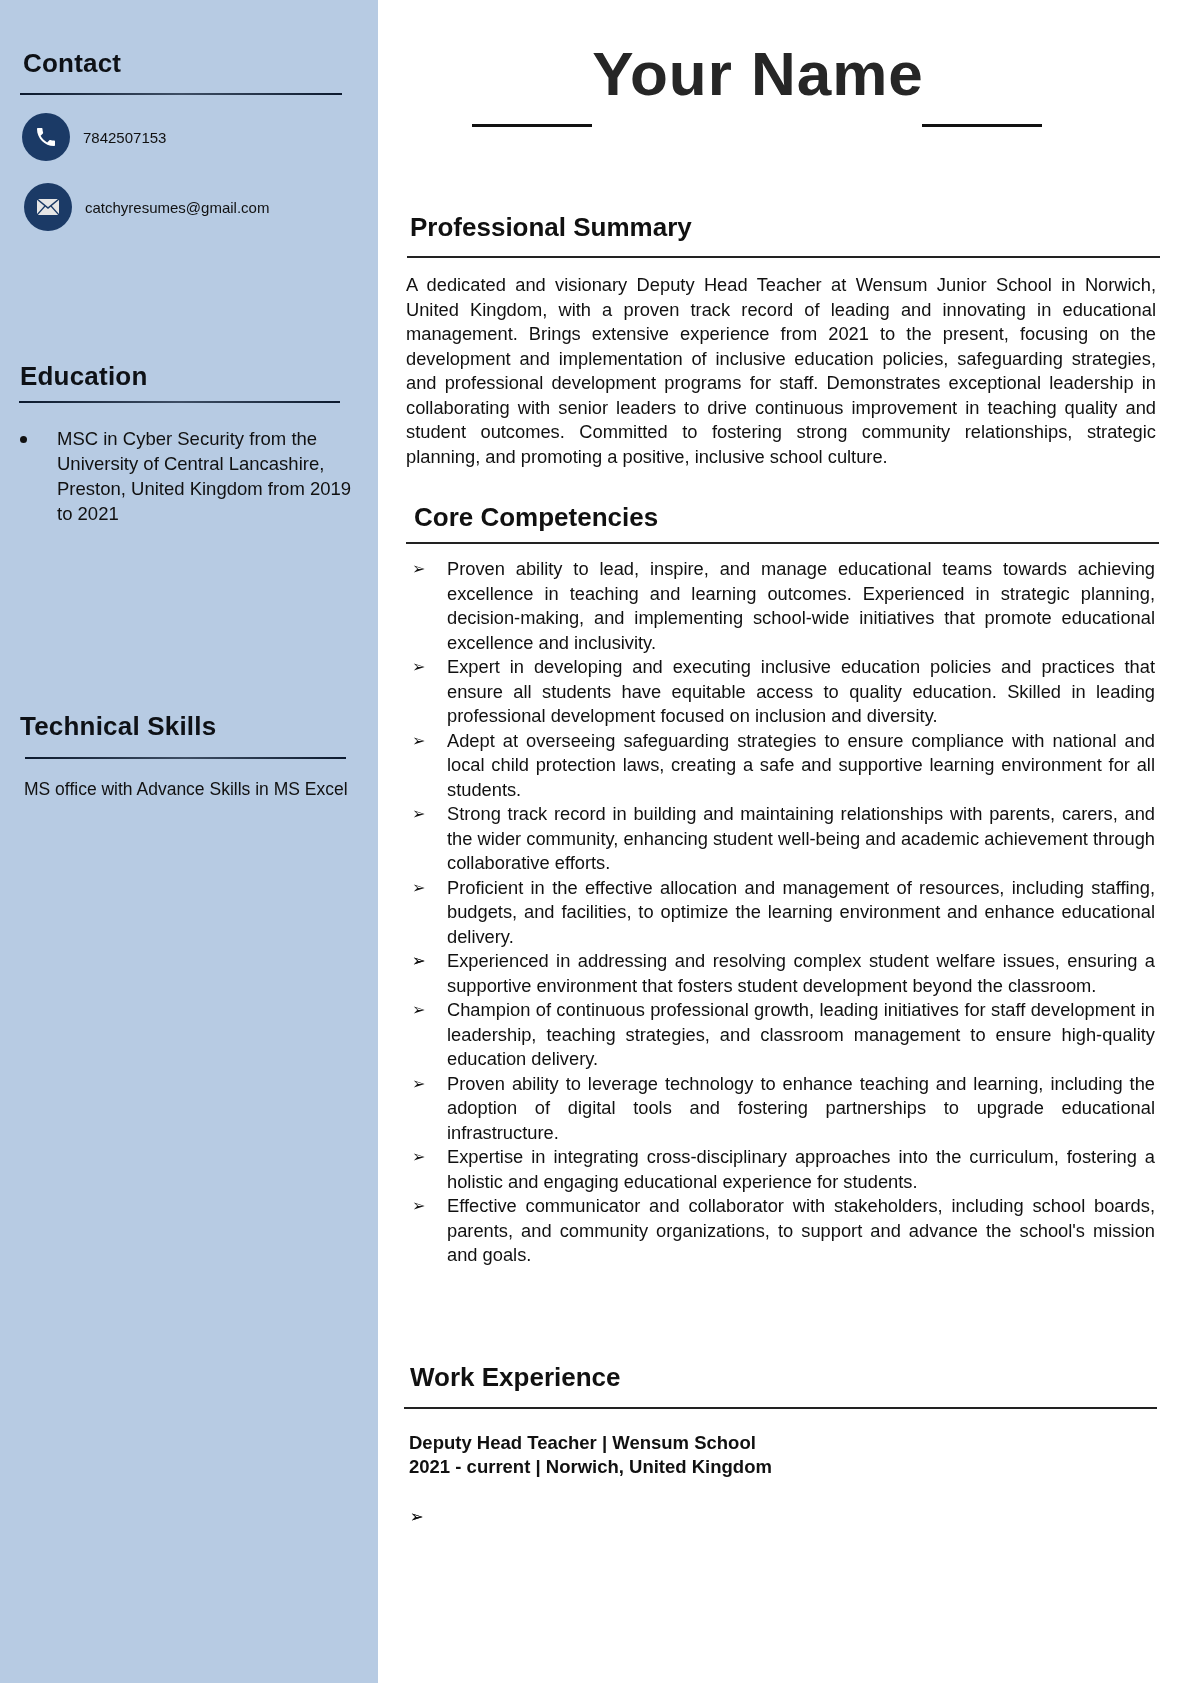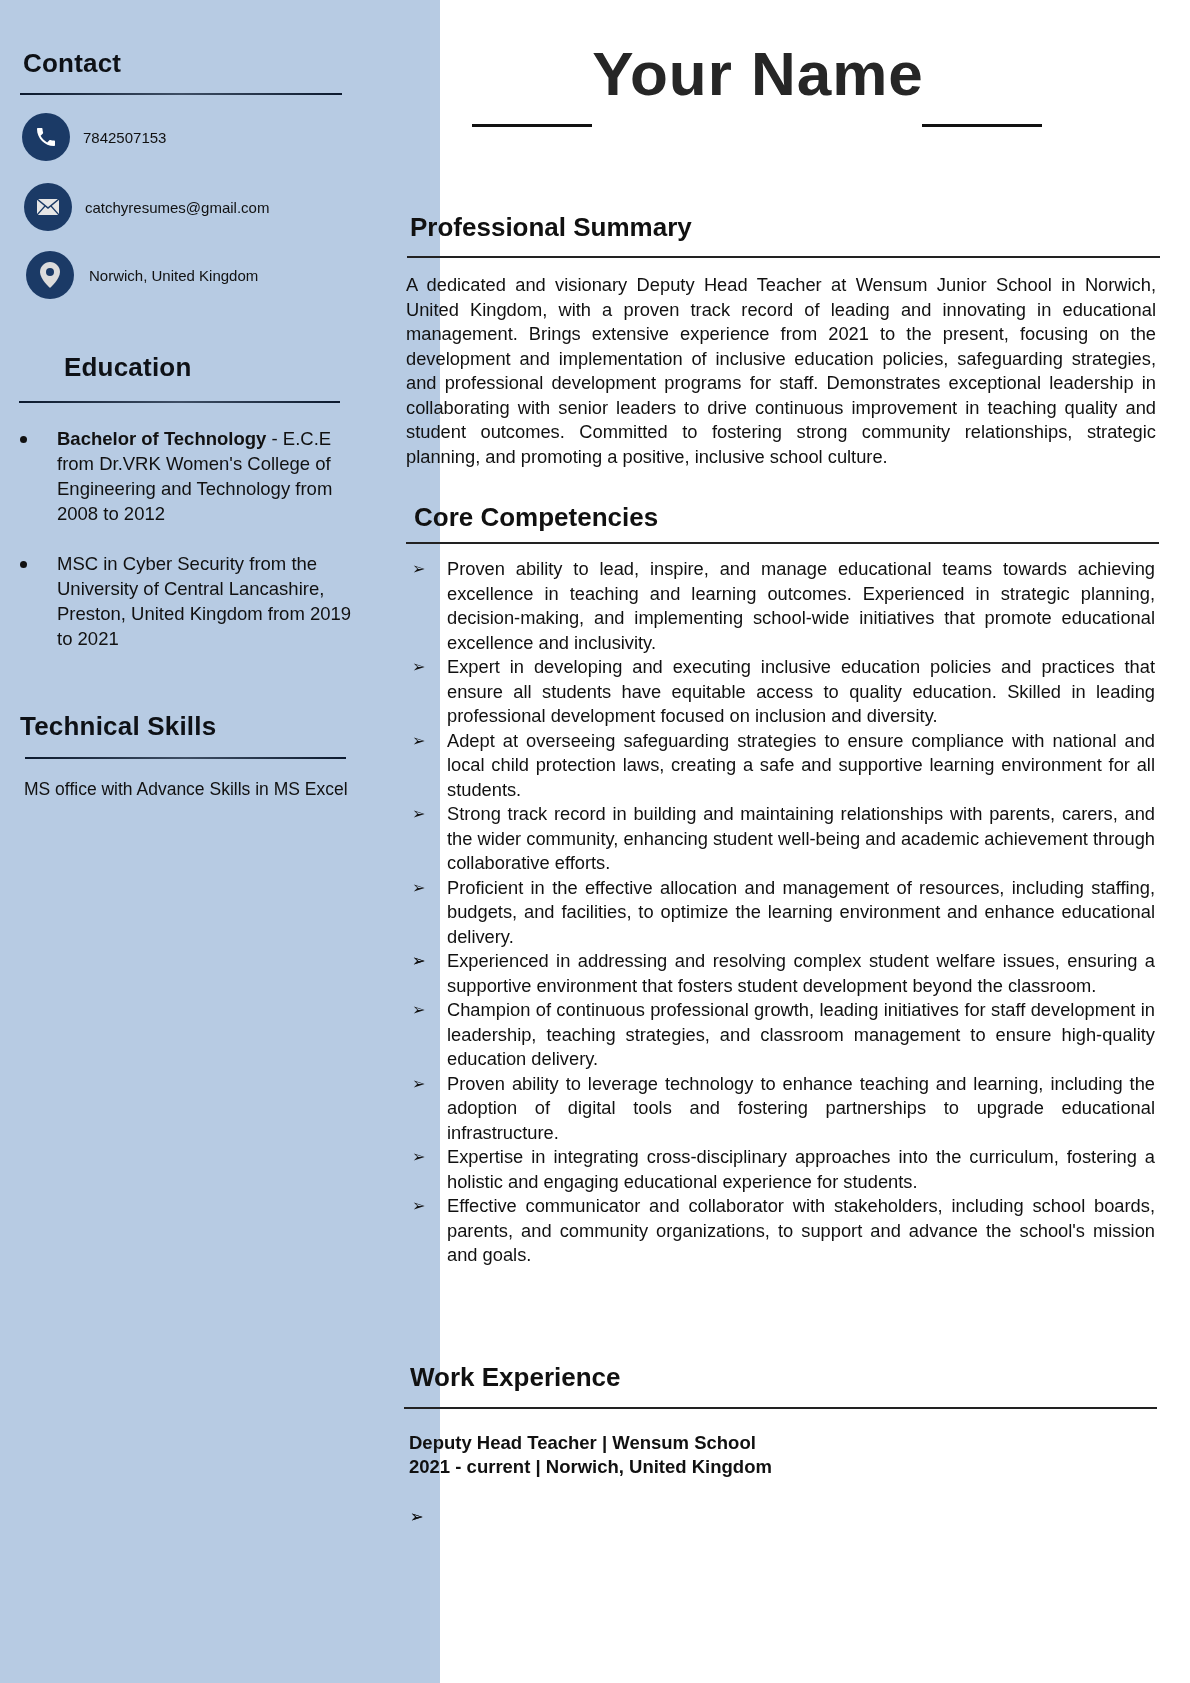--- a/index.html
+++ b/index.html
@@ -1,19 +1,19 @@
 <!DOCTYPE html>
 <html><head>
   <meta charset="utf-8">
   <style>
     * { box-sizing: border-box; margin: 0; padding: 0; }
     html, body { width: 1190px; height: 1683px; background: #ffffff; }
     body { position: relative; font-family: "Liberation Sans", sans-serif; color: #111; overflow: hidden; }
 
-    .sidebar { position: absolute; left: 0; top: 0; width: 440px; height: 1683px; background: #b7cbe3; }
+    .sidebar { position: absolute; left: 0; top: 0; width: 378px; height: 1683px; background: #b7cbe3; }
 
     .side-h { position: absolute; font-weight: bold; font-size: 26px; color: #0e1116; letter-spacing: 0.2px; }
     .side-rule { position: absolute; height: 2px; background: linear-gradient(90deg,#0c1a2e,#3d4d63 50%,#0c1a2e); }
 
     .contact-row { position: absolute; left: 22px; display: flex; align-items: center; }
     .circle { width: 48px; height: 48px; border-radius: 50%; background: #1b3a66; display: flex; align-items: center; justify-content: center; flex-shrink: 0; }
     .circle svg { display: block; }
     .contact-text { font-size: 15px; color: #111; margin-left: 13px; }
 
     .edu-list { position: absolute; left: 20px; top: 426px; width: 335px; list-style: none; }
@@ -59,38 +59,25 @@
     <div class="circle">
       <svg width="24" height="18" viewBox="0 0 24 18">
           <rect x="1" y="1" width="22" height="16" fill="#e6e6e6"></rect>
           <path d="M1 1 L12 10 L23 1" fill="none" stroke="#1b3a66" stroke-width="1.6"></path>
           <path d="M1 17 L9 8 M23 17 L15 8" stroke="#1b3a66" stroke-width="1.2"></path>
         </svg>
     </div>
     <span class="contact-text">catchyresumes@gmail.com</span>
   </div>
 
-  <div class="contact-row" style="top:251px; left:26px;">
-    <div class="circle">
-      <svg width="20" height="26" viewBox="0 0 20 26">
-          <path fill="#dcdcdc" d="M10 0C4.5 0 0 4.5 0 10c0 7 10 16 10 16s10-9 10-16C20 4.5 15.5 0 10 0z"></path>
-          <circle cx="10" cy="10" r="4" fill="#1b3a66"></circle>
-        </svg>
-    </div>
-    <span class="contact-text" style="margin-left:15px;">Norwich, United Kingdom</span>
-  </div>
 
-  <div class="side-h" style="left:20px; top:352px;margin-left:44px;">Education</div>
+  <div class="side-h" style="left:20px; top:361px;">Education</div>
   <div class="side-rule" style="left:19px; top:401px; width:321px;"></div>
 
   <ul class="edu-list">
-    <li class="edu-item">
-      <span class="dot"></span>
-      <b>Bachelor of Technology</b><span> - E.C.E from Dr.VRK Women's College of Engineering and Technology from 2008 to 2012</span>
-    </li>
     <li class="edu-item">
       <span class="dot"></span>
       <span>MSC in Cyber Security from the University of Central Lancashire, Preston, United Kingdom from 2019 to 2021</span>
     </li>
   </ul>
 
   <div class="side-h" style="left:20px; top:711px;">Technical Skills</div>
   <div class="side-rule" style="left:25px; top:757px; width:321px;"></div>
   <div class="skill-text">MS office with Advance Skills in MS Excel</div>
 </div>

